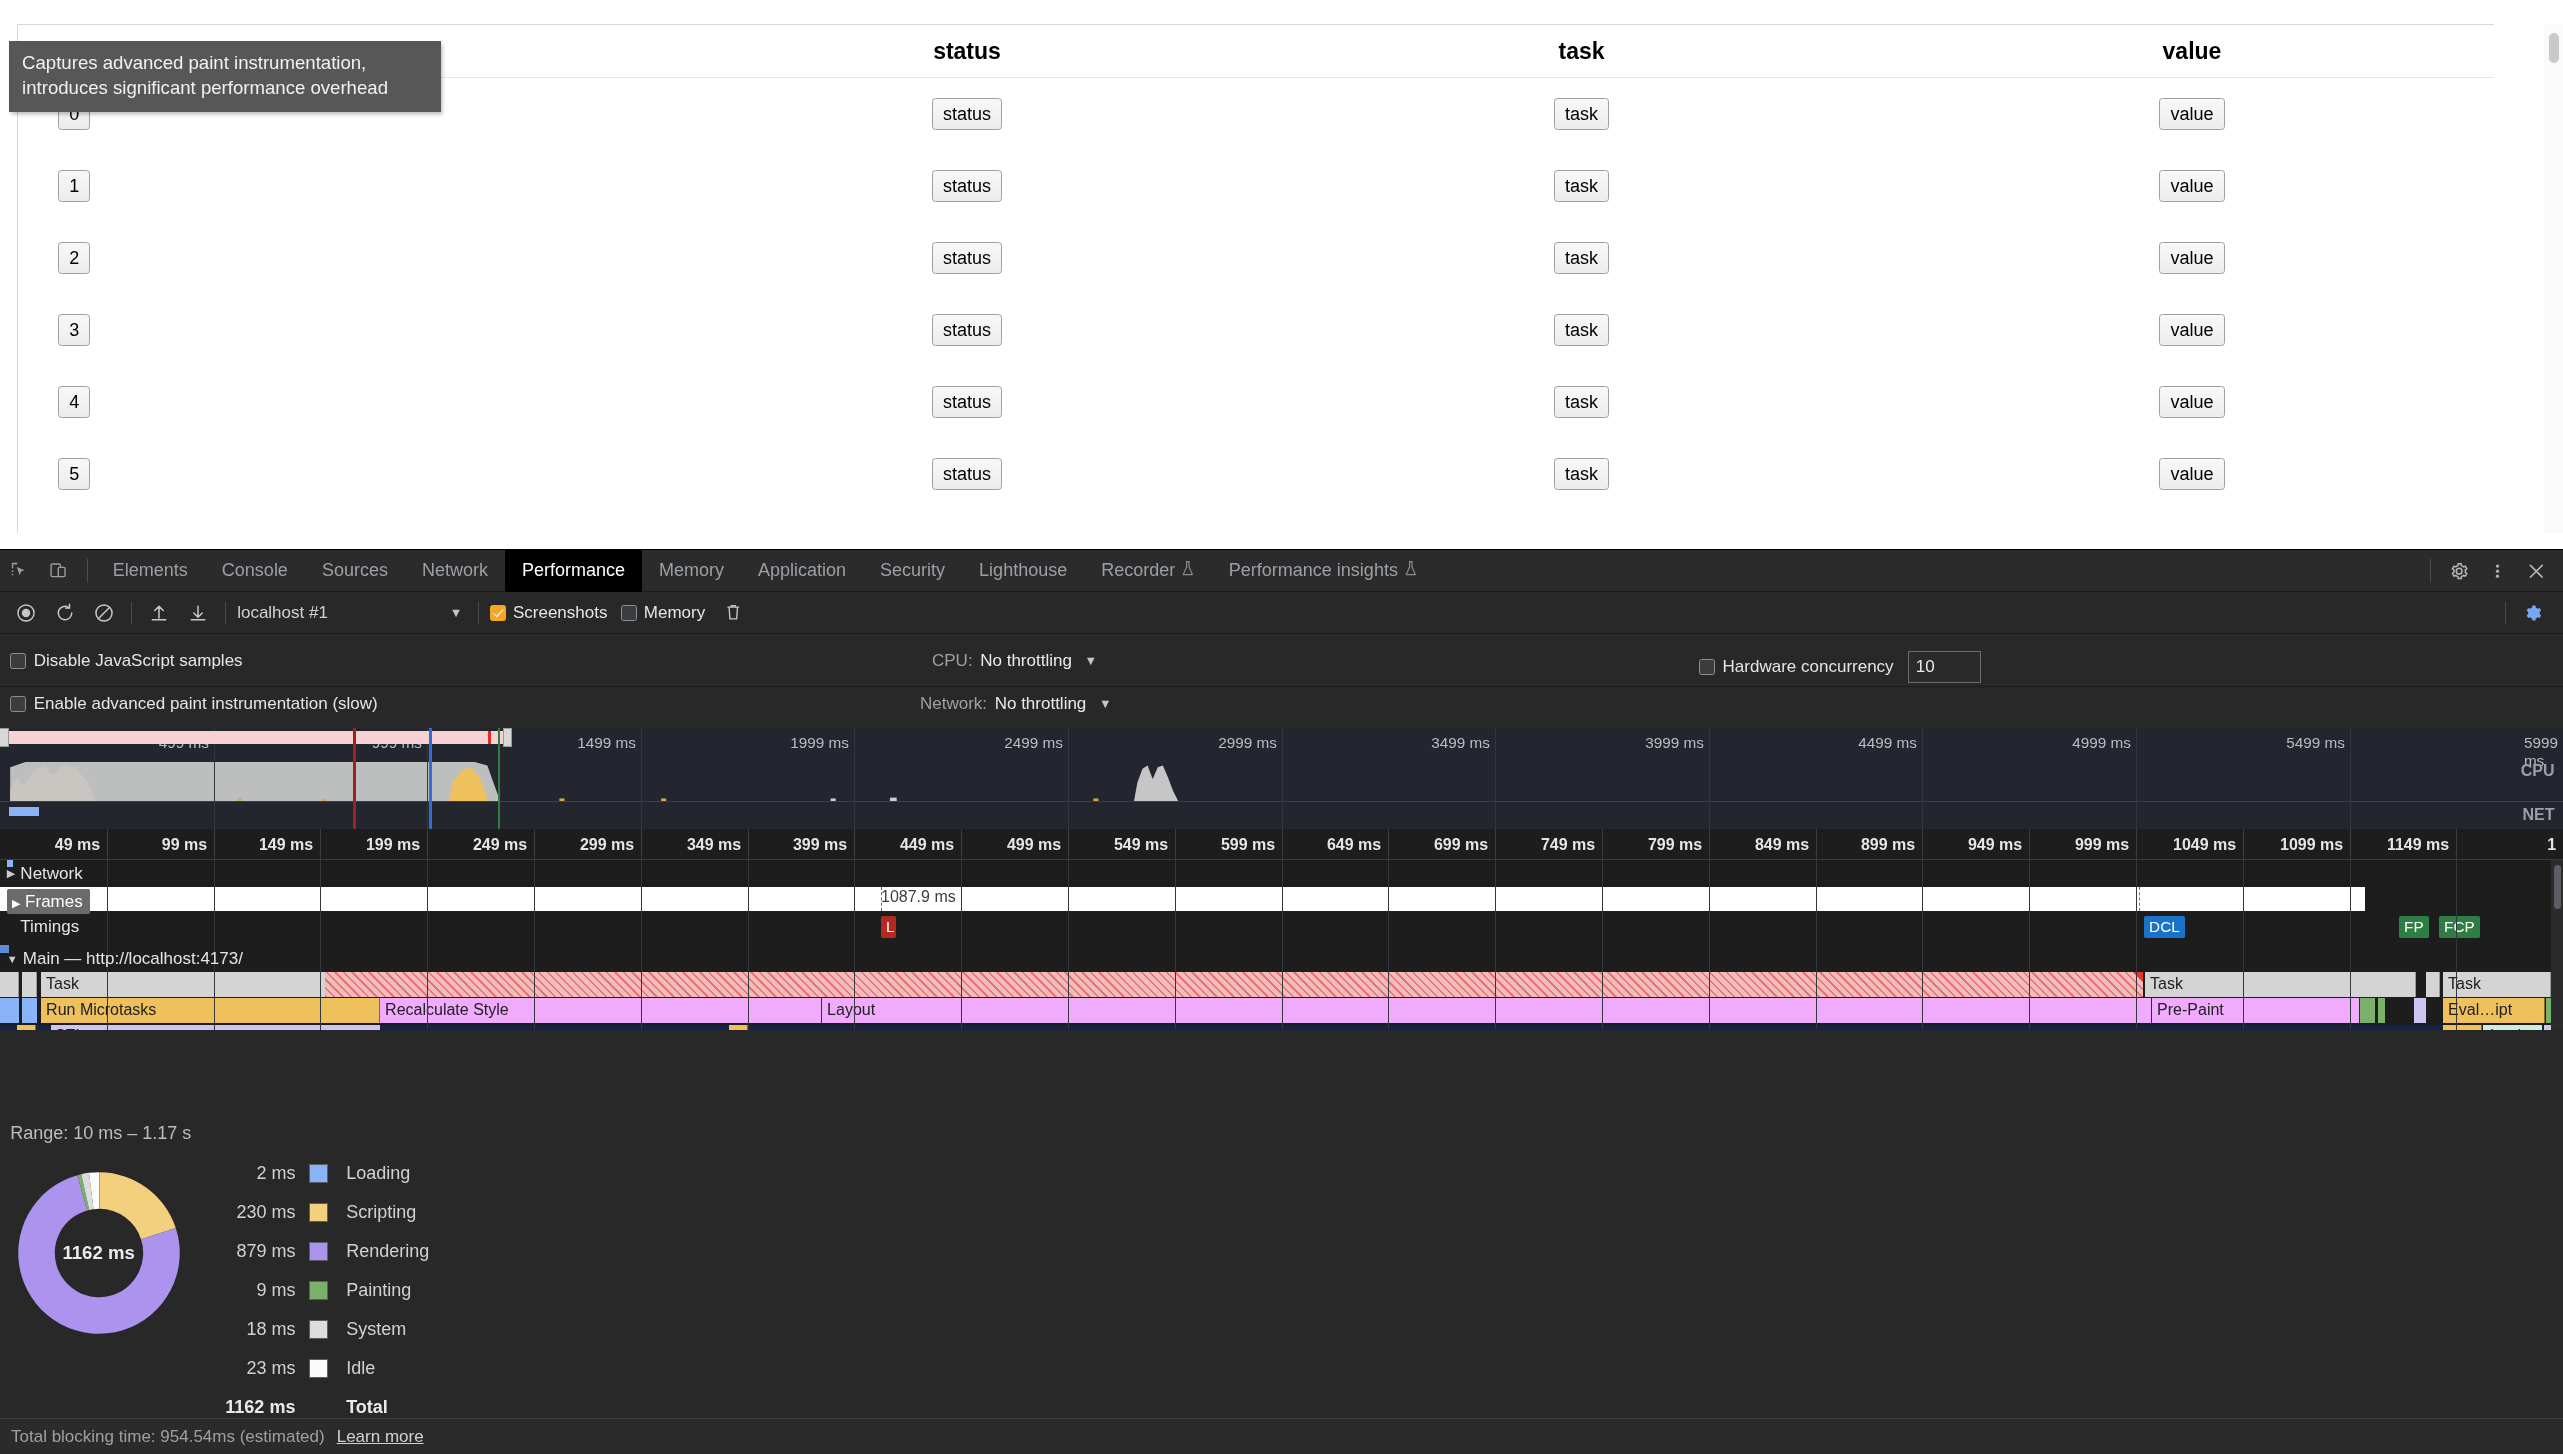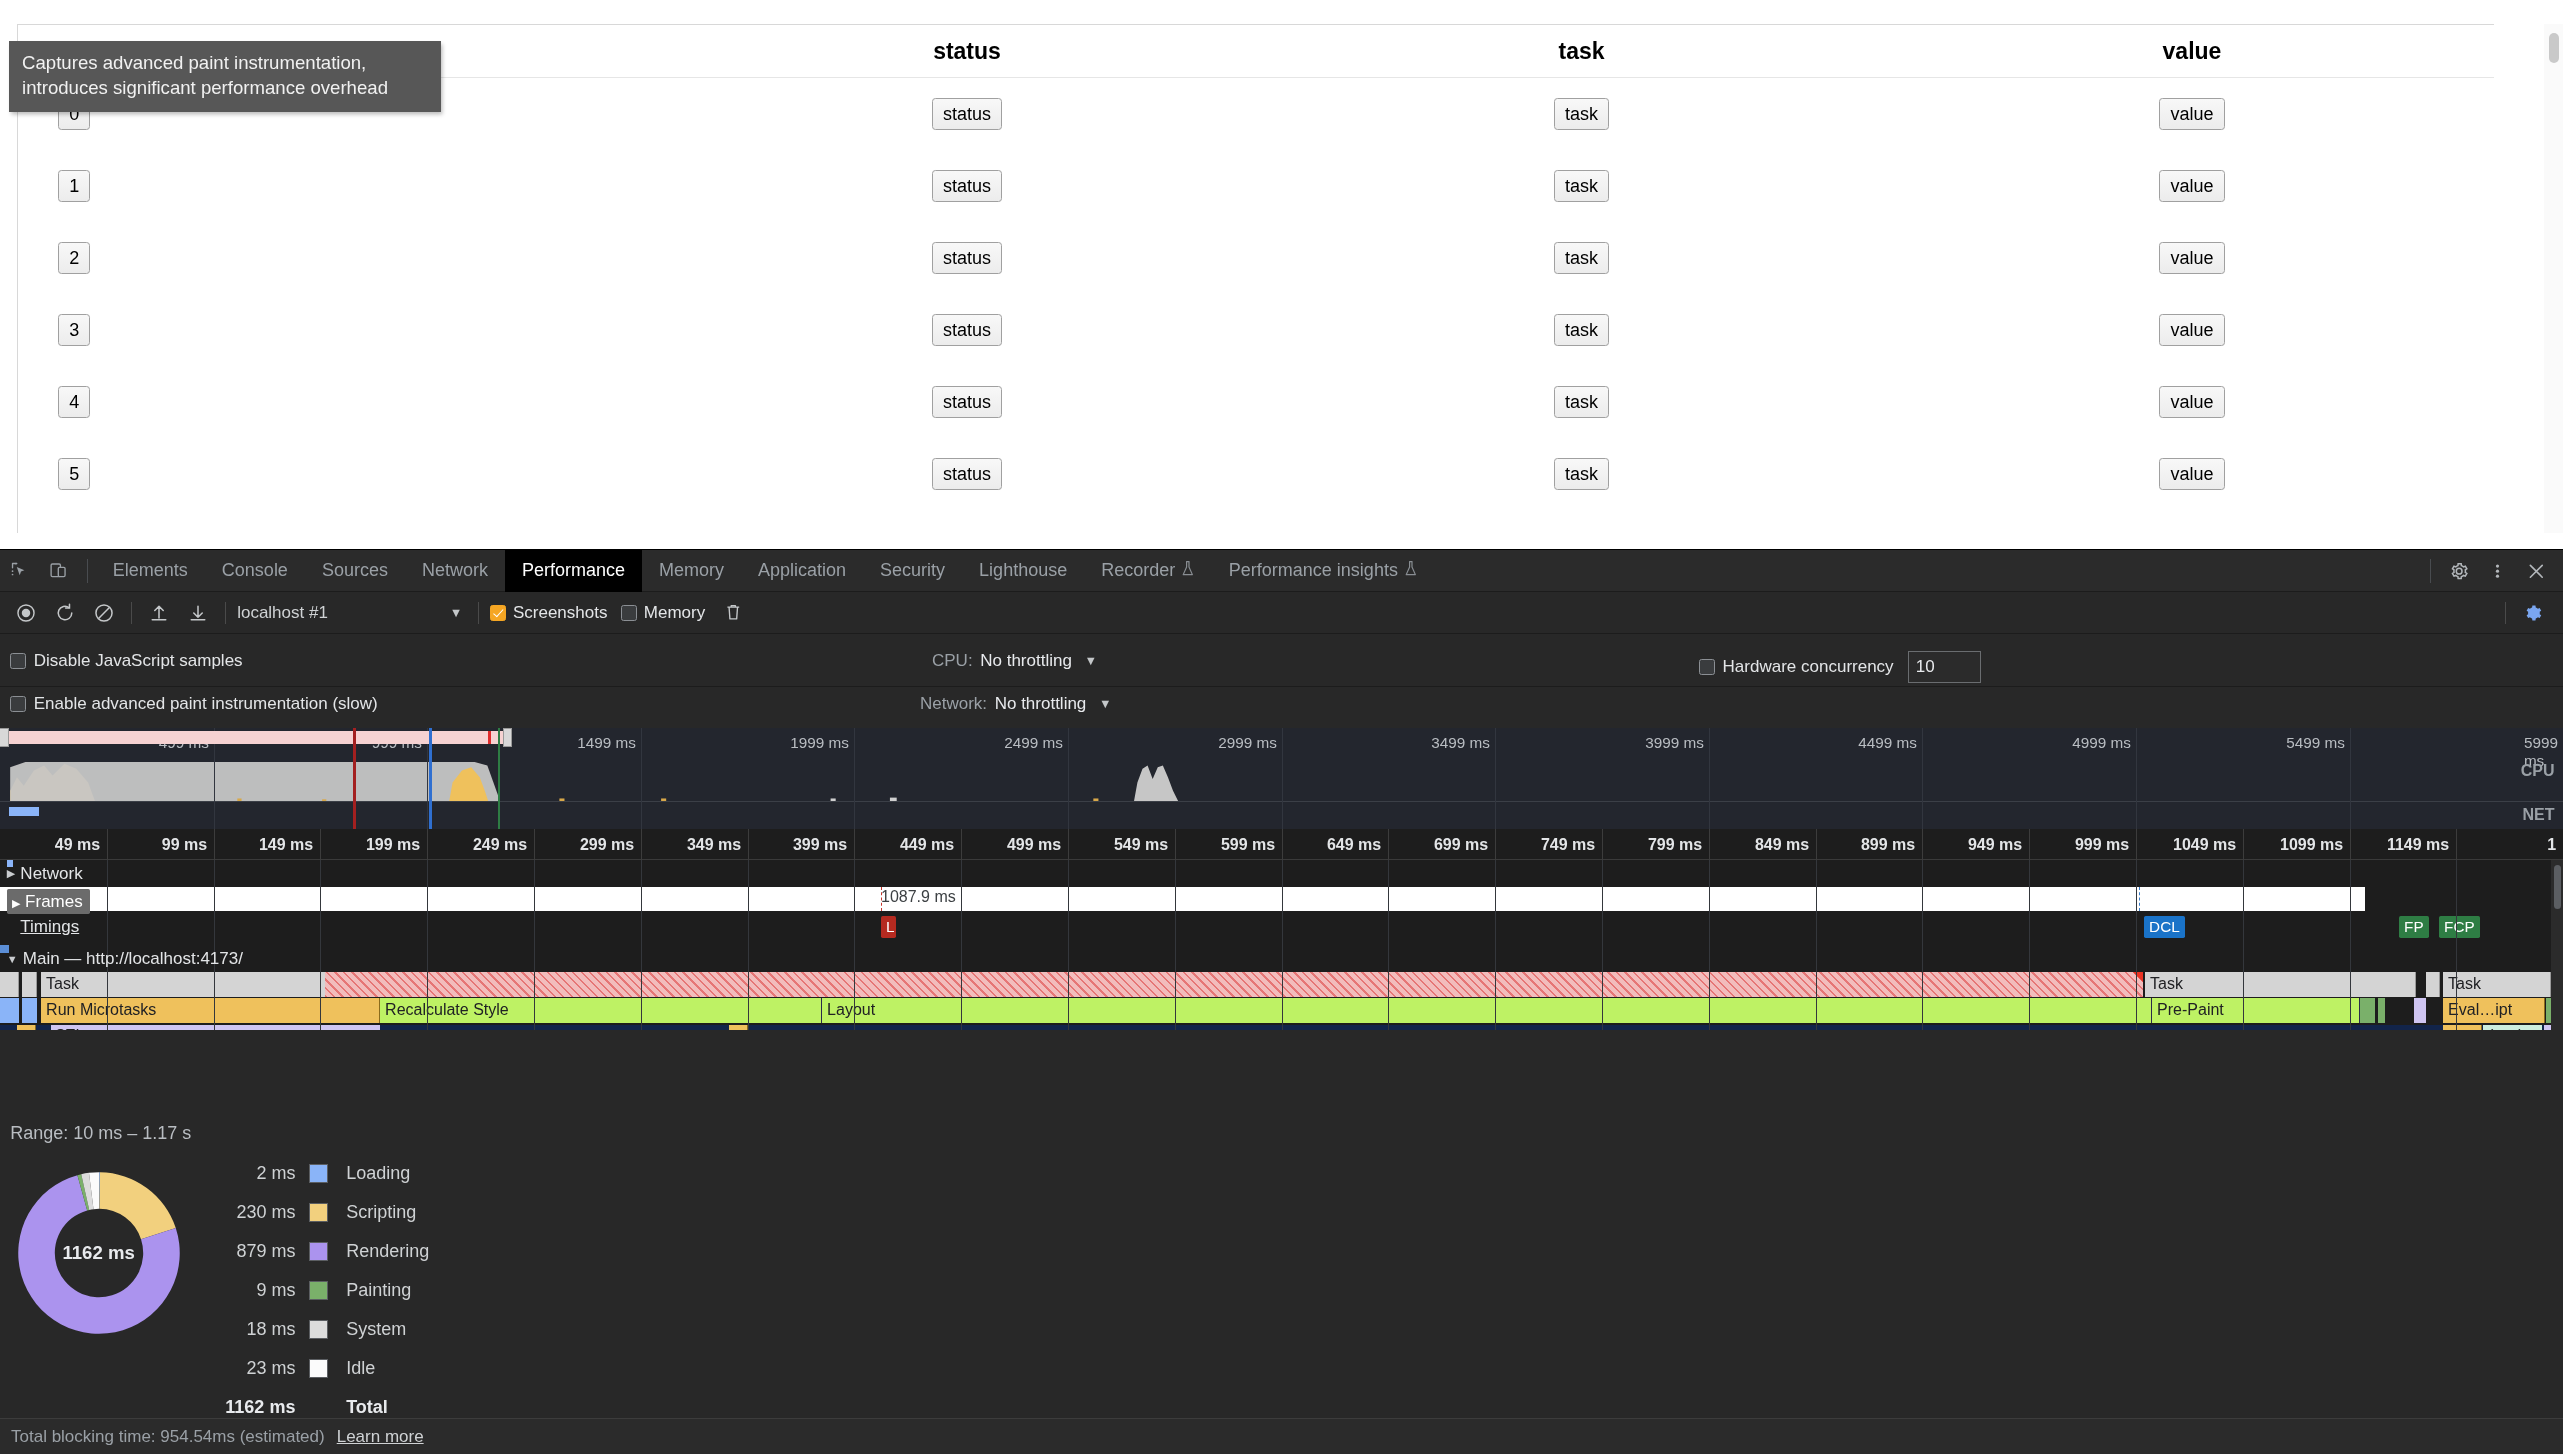--- a/index.html
+++ b/index.html
@@ -185,21 +185,21 @@
   }
   .gridv { position:absolute; top:0; width:0.8px; background:#34373c; }
 
   .fl { position:absolute; font-size:16px; color:#202124; overflow:hidden; white-space:nowrap;
         display:flex; align-items:center; padding-left:5.1px; }
   .fl.task { background:#d4d4d4; border-right:0.8px solid #9a9a9a; }
   .fl.hatch {
     background-color:#f2bcbc;
     background-image:repeating-linear-gradient(45deg, rgba(220,60,60,.55) 0 1.7px, rgba(255,255,255,0) 1.7px 6px);
   }
-  .fl.render { background:#bef264; border-right:0.8px solid #2a2a4a; }
+  .fl.render { background:#f0abfc; border-right:0.8px solid #2a2a4a; }
   .fl.script { background:#efc15c; border-right:0.8px solid #8a6b1c; }
   .fl.paint  { background:#7ab06a; }
   .fl.lightpurple { background:#cfc5f2; }
   .fl.navy { background:#12244a; }
   .fl.mint { background:#cdeede; }
   .fl.loading { background:#8ab4f8; }
   .corner-red { position:absolute; width:0; height:0; border-top:10.2px solid #ea3323; border-left:10.2px solid transparent; top:0; }
 
   .marker { position:absolute; font-size:15.3px; color:#fff; padding:2.5px 5.1px; border-radius:1.7px; line-height:1.15; }
   .marker.red { background:#b52a20; }
@@ -618,21 +618,21 @@
           <span class="arrow" style="color:#fff">▶</span>
           <span>Frames</span>
         </span>
       </div>
       <div style="position:absolute;left:881px;top:1.7px;z-index:7;font-size:16px;color:#3c4043;">1087.9 ms</div>
       <div class="vdash" style="left:881px;top:0;height:24px;border-color:#c5352c;"></div>
       <div class="vdash" style="left:2139px;top:0;height:24px;border-color:#3d7ec9;"></div>
     </div>
 
     <div class="track-row" style="position:absolute;left:0;top:51px;width:2563px;height:34px;">
-      <div class="trk-title" style="top:6.8px;left:20.3px;text-decoration:underline;">
+      <div class="trk-title" style="top:6.8px;left:20.3px;">
         <span>Timings</span>
       </div>
       <div class="marker red" style="left:881px;top:5.1px;width:15.3px;text-align:center;">L</div>
       <div class="marker blue" style="left:2144px;top:5.1px;">DCL</div>
       <div class="marker green" style="left:2399px;top:5.1px;">FP</div>
       <div class="marker green" style="left:2439px;top:5.1px;">FCP</div>
     </div>
 
     <div class="track-row" style="position:absolute;left:0;top:85px;width:2563px;height:27px;">
       <div class="trk-title" style="top:4.2px;">

